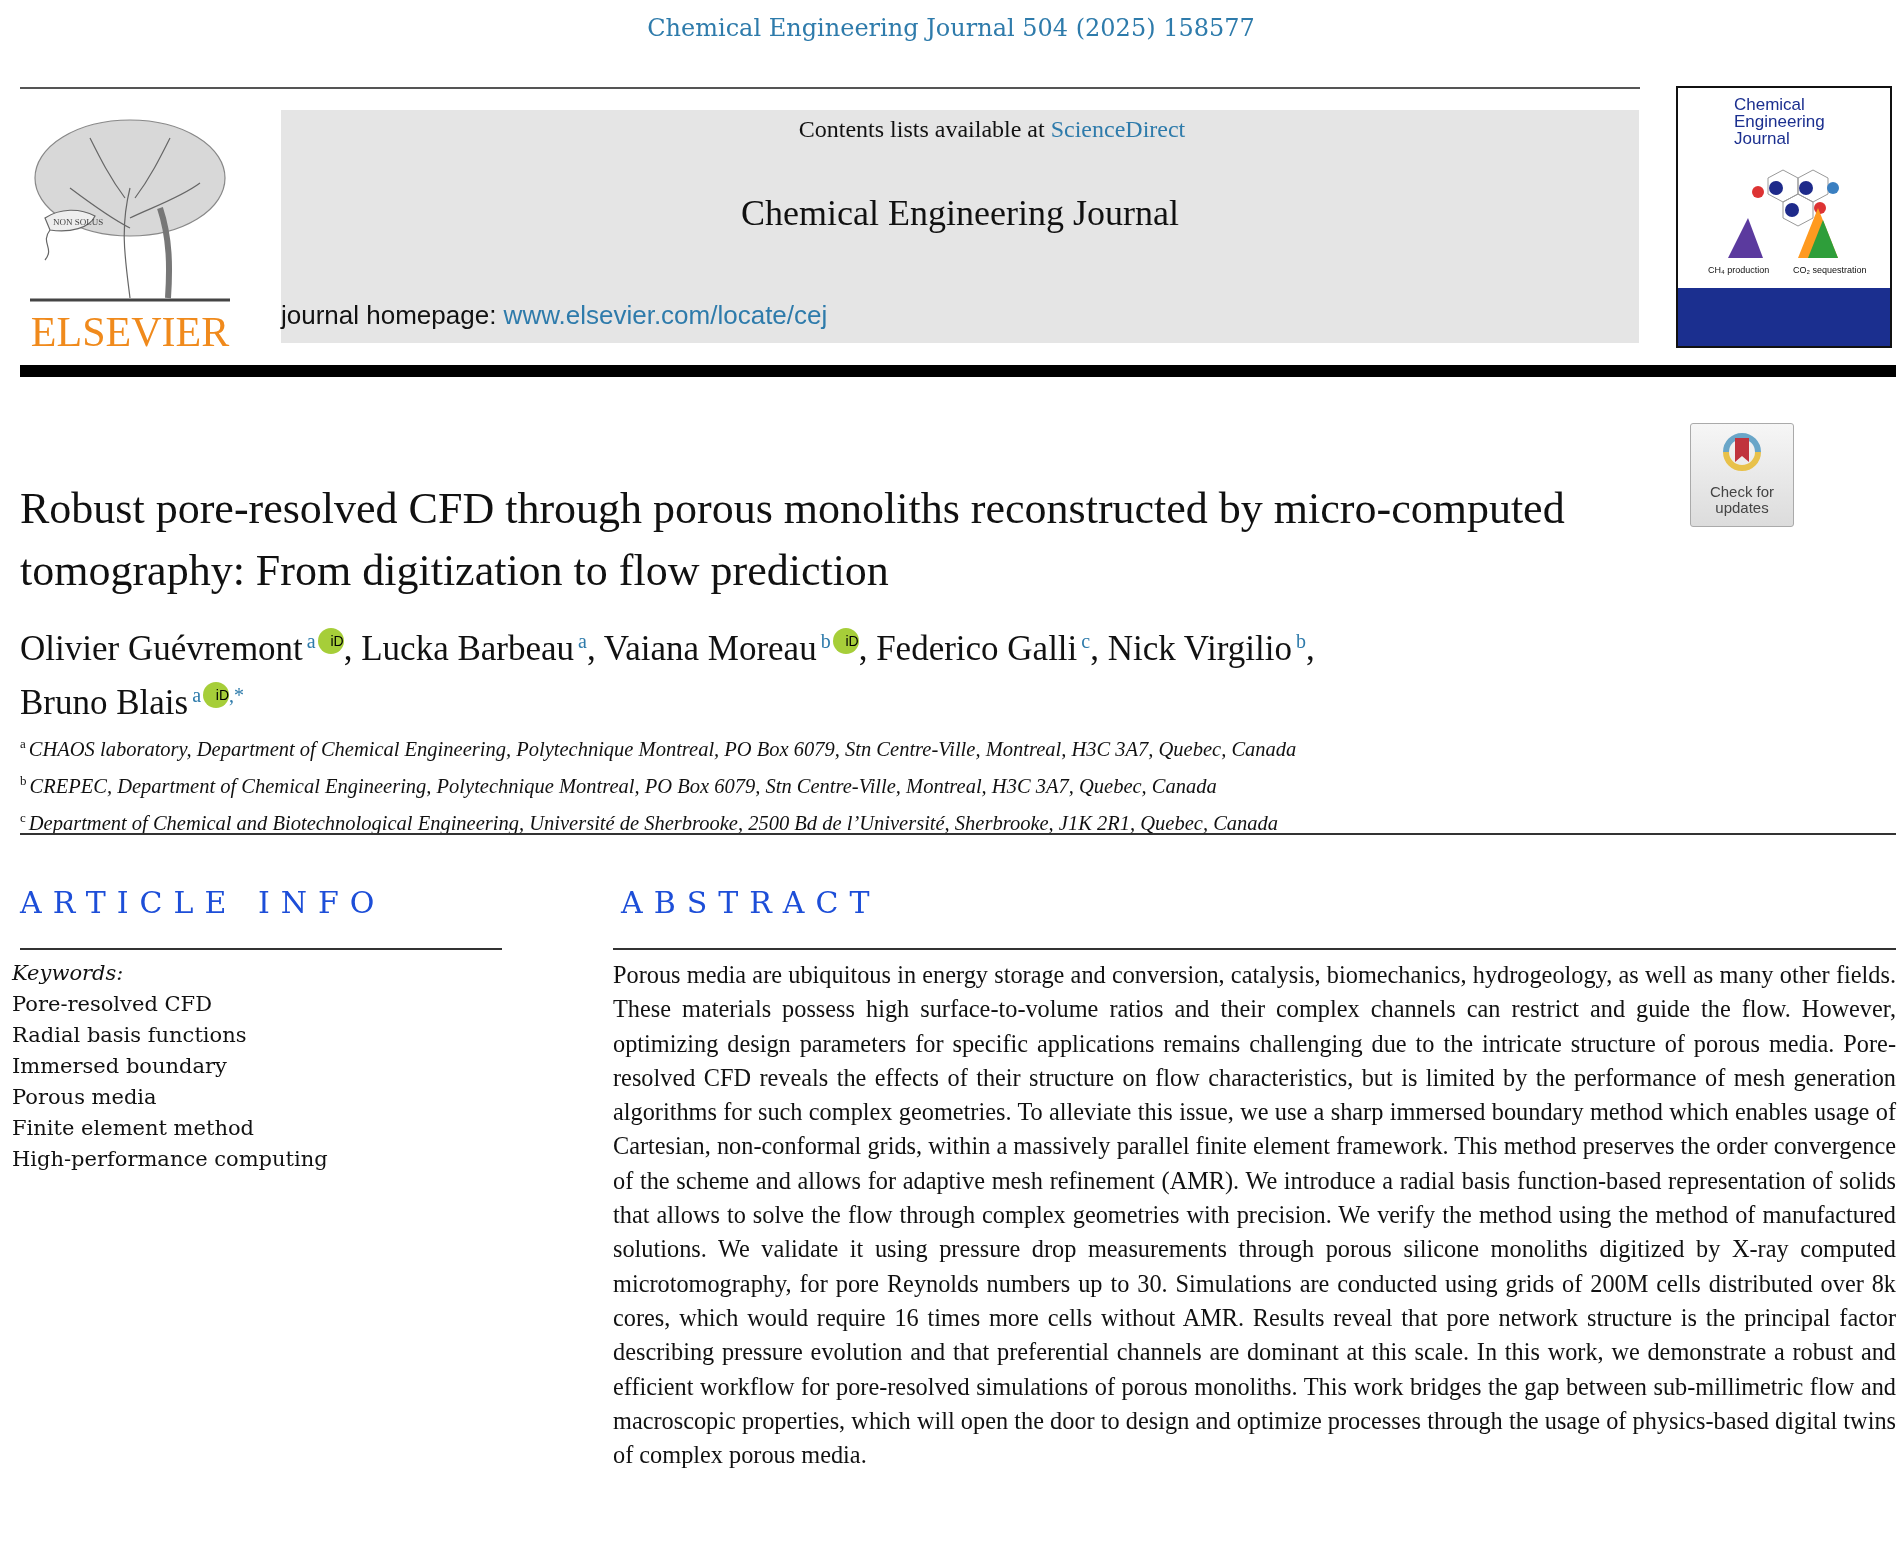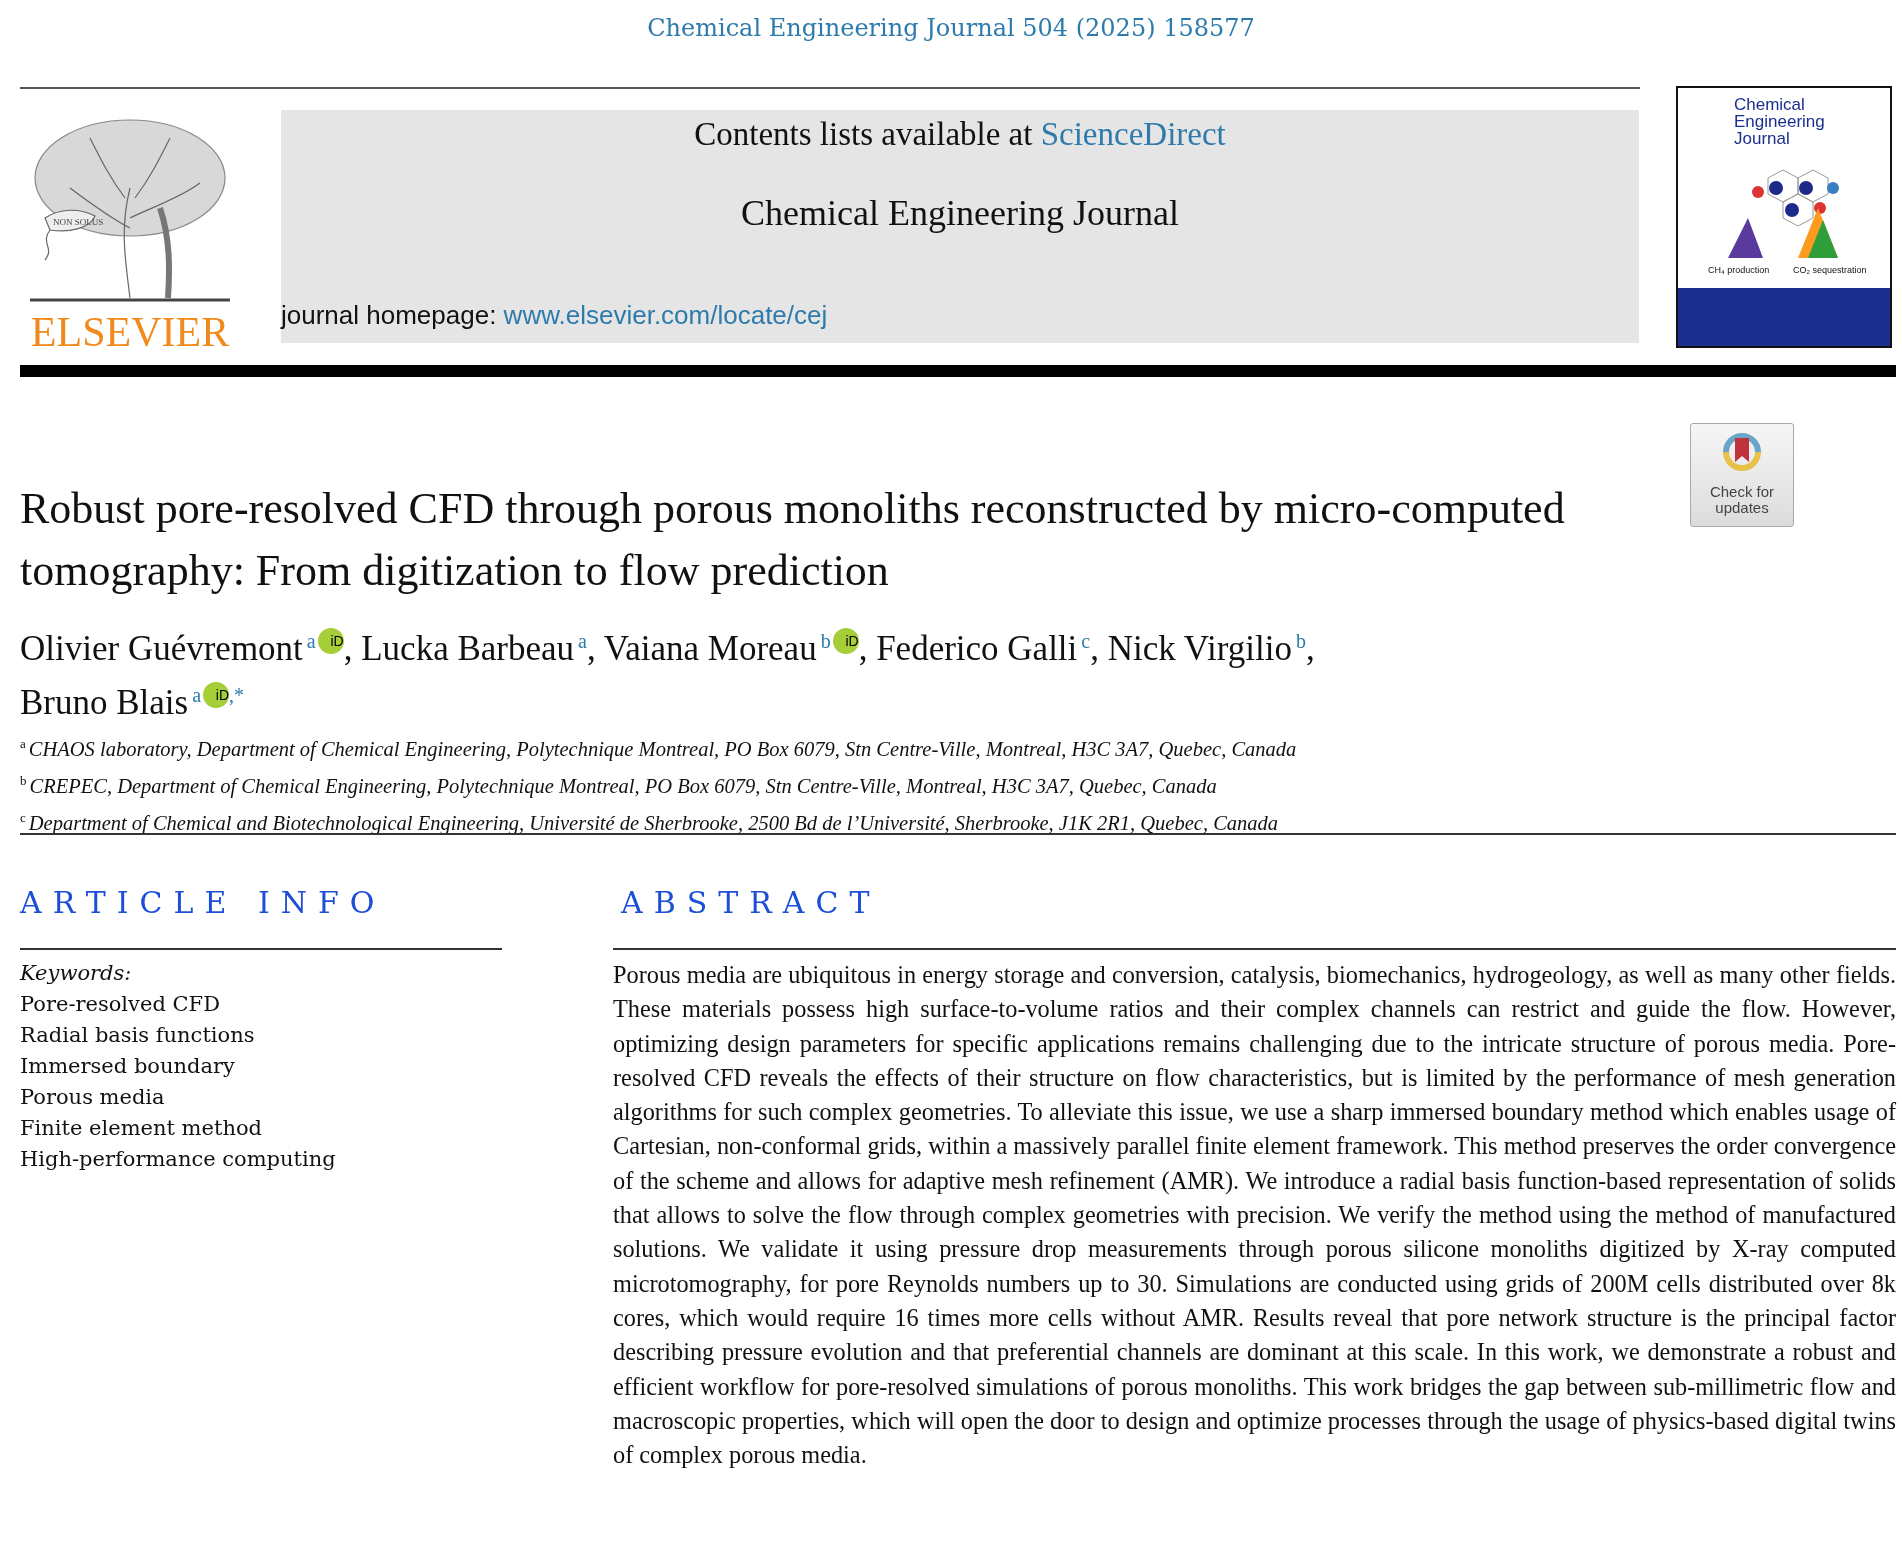--- a/index.html
+++ b/index.html
@@ -17,21 +17,21 @@
   .logo { top: 108px; left: 20px; width: 220px; height: 240px; }
   .logo-word {
     position: absolute; left: 0; top: 200px; width: 220px; text-align: center;
     font-family: "Liberation Serif", serif; font-size: 42px; color: #f08a1c; letter-spacing: 0px;
   }
   .header-box {
     top: 110px; left: 281px; width: 1358px; height: 233px; background: #e5e5e5;
   }
   .contents-line {
     position: absolute; top: 0; left: 0; width: 100%; text-align: center;
-    font-family: "Liberation Serif", serif; font-size: 33px; top: 6px;
+    font-family: "Liberation Serif", serif; font-size: 24px; top: 6px; padding-left: 32px;
   }
   .journal-name {
     position: absolute; left: 0; width: 100%; text-align: center; top: 82px;
     font-family: "Liberation Serif", serif; font-size: 36px; color: #111;
   }
   .homepage-line {
     position: absolute; left: 0; width: 100%; top: 190px;
     font-family: "Liberation Sans", sans-serif; font-size: 26px;
   }
   .cover {
@@ -74,21 +74,21 @@
   }
   .affils sup { font-size: 13px; margin-right: 3px; font-style: normal; }
   .affil-rule { top: 833px; left: 20px; width: 1876px; height: 2px; background: #333; }
   .section-head {
     font-size: 30px; letter-spacing: 11px; font-family: "DejaVu Serif", serif; color: #1d4ed8;
   }
   .info-head { top: 885px; left: 20px; }
   .abstract-head { top: 885px; left: 613px; margin-left: 8px; }
   .info-rule { top: 948px; left: 20px; width: 482px; height: 2px; background: #333; }
   .abs-rule { top: 948px; left: 613px; width: 1283px; height: 2px; background: #333; }
-  .keywords { top: 958px; left: 20px; width: 560px; font-size: 21px; line-height: 31px; font-family: "DejaVu Serif", serif; }
+  .keywords { top: 958px; left: 12px; width: 560px; font-size: 21px; line-height: 31px; font-family: "DejaVu Serif", serif; }
   .keywords .kw-label { font-style: italic; }
   .abstract {
     top: 958px; left: 613px; width: 1283px; font-size: 24.3px; line-height: 34.3px;
     text-align: justify; font-family: "Liberation Serif", serif;
   }
 </style>
 </head>
 <body>
 
 <div class="abs citation">Chemical Engineering Journal 504 (2025) 158577</div>

